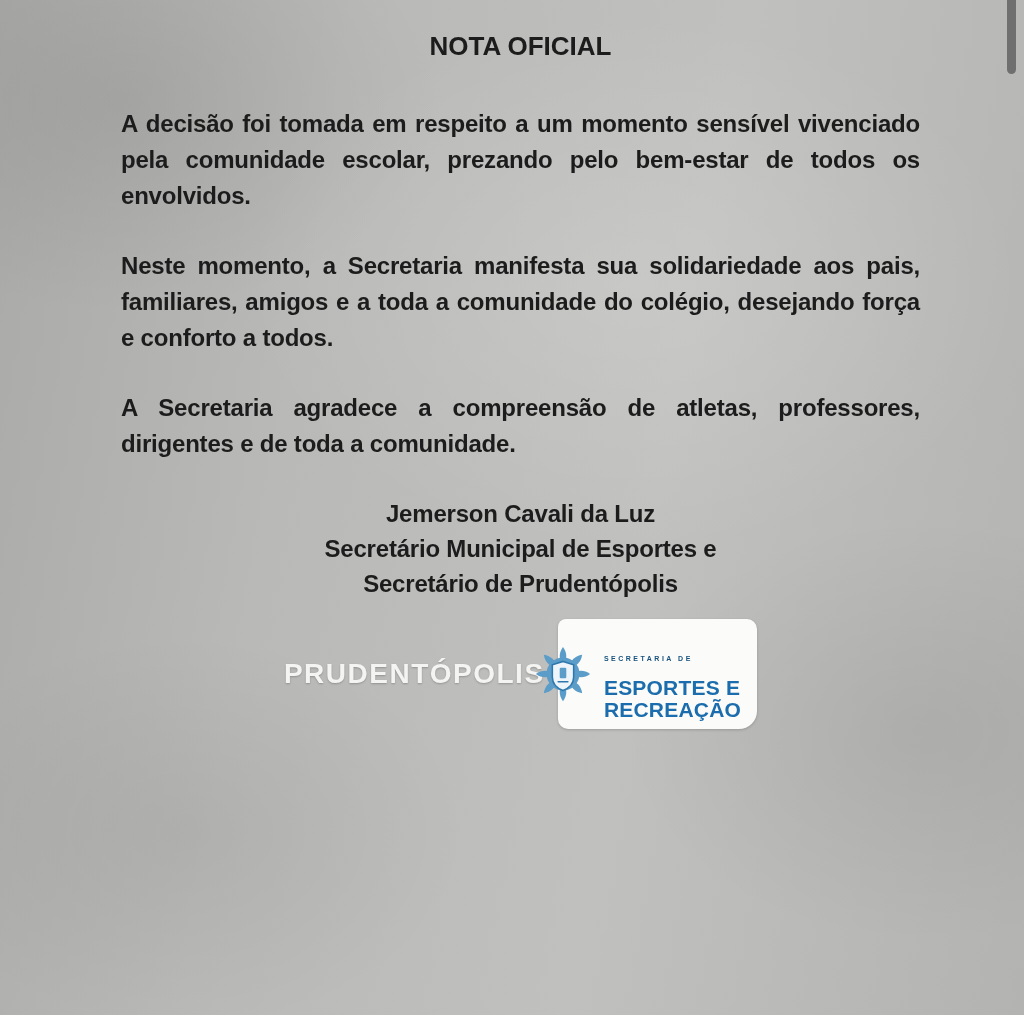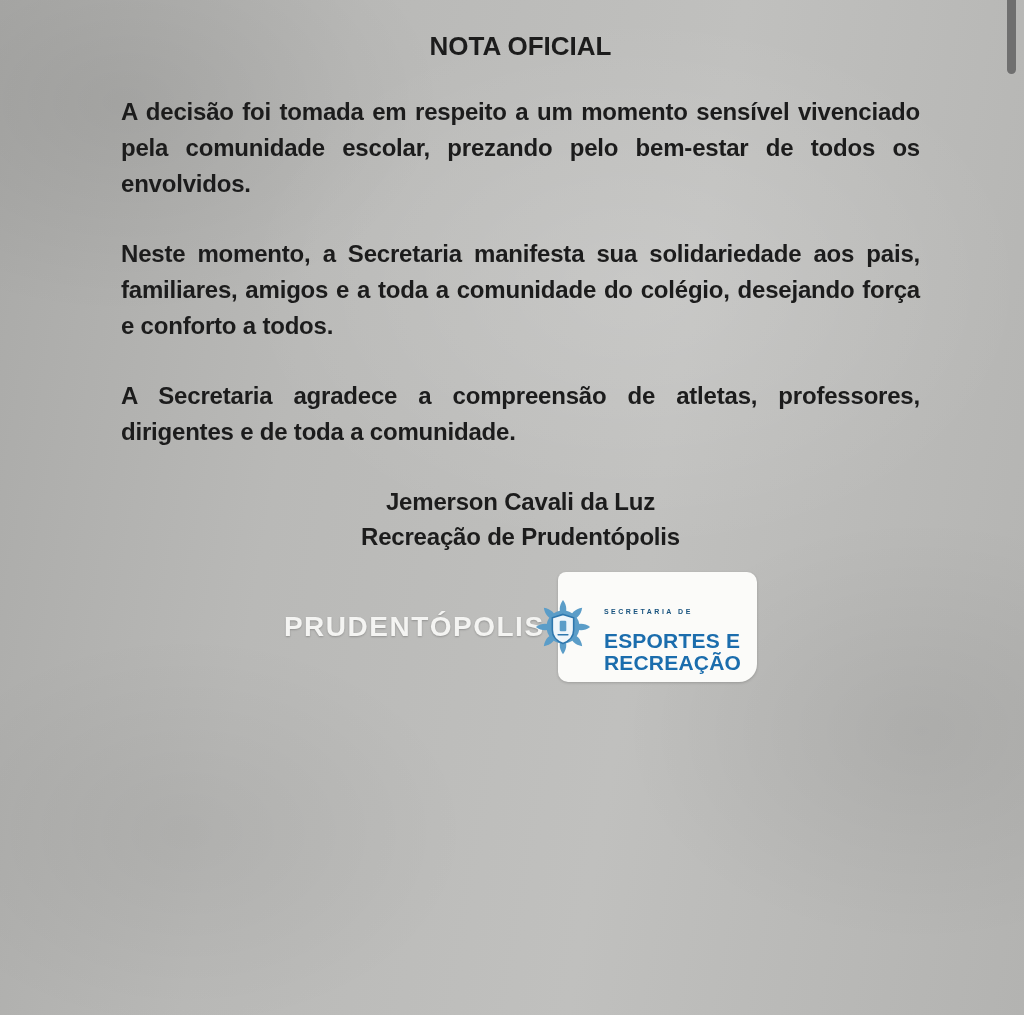--- a/index.html
+++ b/index.html
@@ -39,21 +39,21 @@
     font-weight: bold;
     font-size: 24px;
     line-height: 36px;
     letter-spacing: -0.2px;
   }
 
   .title {
     text-align: center;
     font-size: 26px;
     letter-spacing: 0;
-    margin-bottom: 30px;
+    margin-bottom: 42px;
   }
 
   .para {
     text-align: justify;
     margin-bottom: 34px;
   }
 
   .date-line { margin-bottom: 34px; }
 
   .signature { text-align: center; line-height: 35px; }
@@ -137,21 +137,22 @@
 
     <div class="title">NOTA OFICIAL</div>
 
     <p class="para">A decisão foi tomada em respeito a um momento sensível vivenciado pela comunidade escolar, prezando pelo bem-estar de todos os envolvidos.</p>
     <p class="para">Neste momento, a Secretaria manifesta sua solidariedade aos pais, familiares, amigos e a toda a comunidade do colégio, desejando força e conforto a todos.</p>
     <p class="para">A Secretaria agradece a compreensão de atletas, professores, dirigentes e de toda a comunidade.</p>
 
 
     <div class="signature">
       <div>Jemerson Cavali da Luz</div>
-      <div>Recreação de Prudentópolis</div>
+      <div>Secretário Municipal de Esportes e</div>
+      <div>Secretário de Prudentópolis</div>
     </div>
 
     <div class="footer">
 
       <div class="muni">
         <div class="muni-name">PRUDENTÓPOLIS</div>
       </div>
 
       <div class="badge">
         <span class="crest">

